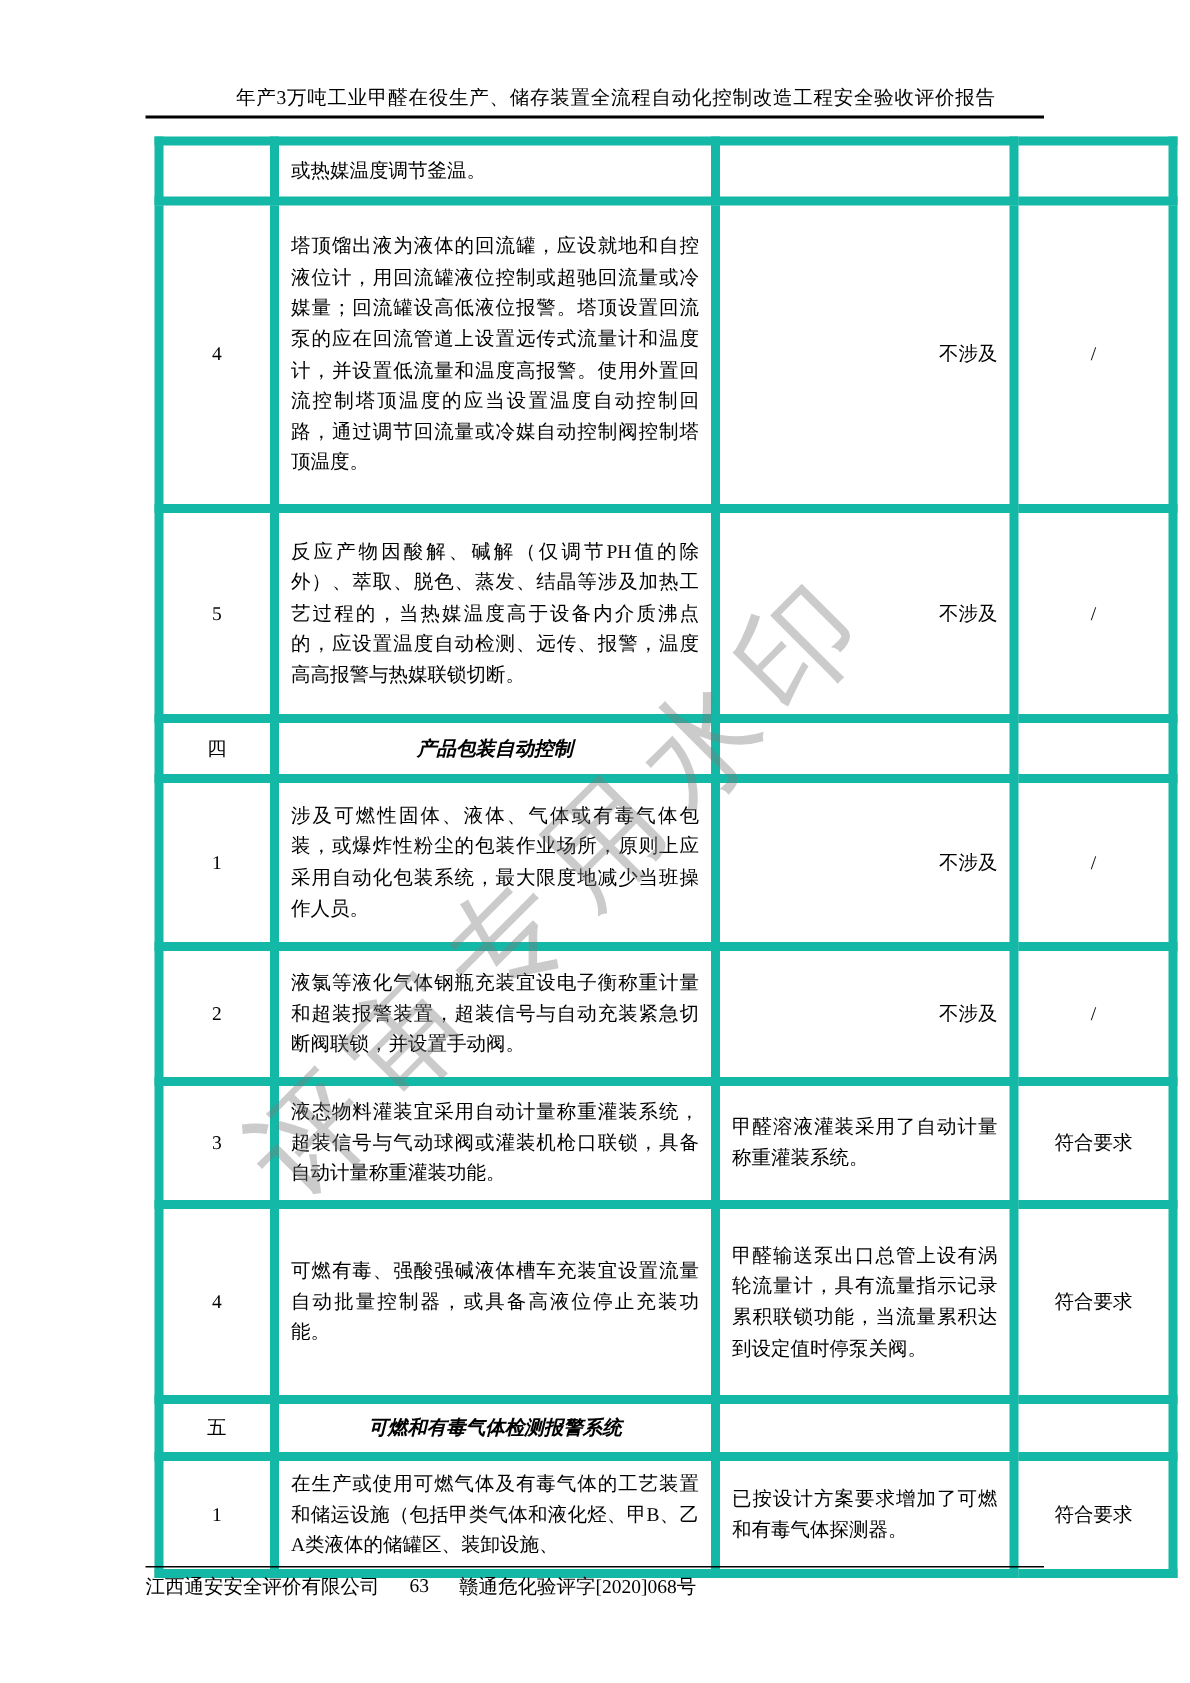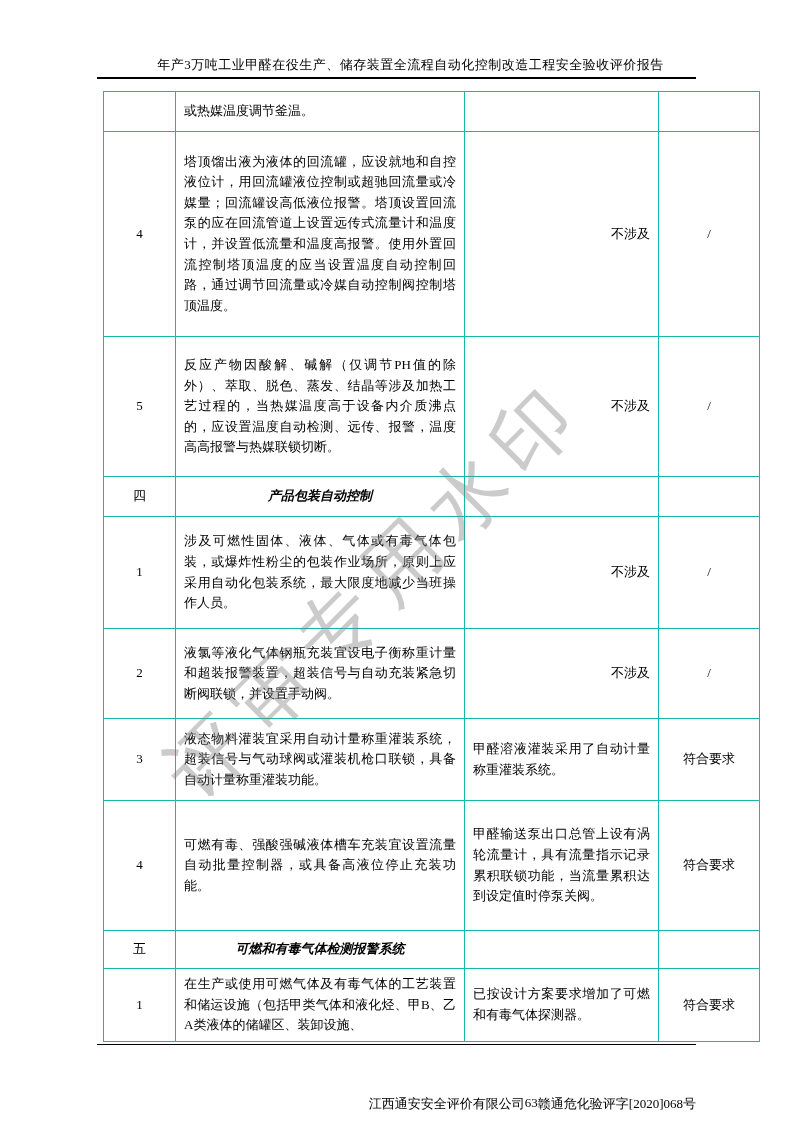--- a/index.html
+++ b/index.html
@@ -33,21 +33,21 @@
 
   table.eval-table {
     position: absolute;
     top: 91px;
     left: 103px;
     width: 588px;
     border-collapse: collapse;
     table-layout: fixed;
   }
   .eval-table td {
-    border: 1px solid #14b8a6;
+    border: 6px solid #14b8a6;
     font-size: 13px;
     line-height: 1.58;
     padding: 5px 8px;
     vertical-align: middle;
     word-break: break-all;
   }
   .col-num    { width: 55px;  text-align: center; }
   .col-desc   { width: 272px; text-align: justify; }
   .col-eval   { width: 177px; text-align: right; }
   .col-result { width: 84px;  text-align: center; }
@@ -81,27 +81,28 @@
 
   .footer-rule {
     position: absolute;
     top: 1044px;
     left: 97px;
     width: 599px;
     border-top: 1px solid #000;
   }
   .page-footer {
     position: absolute;
-    top: 1095px;
+    top: 1049px;
     left: 97px;
     width: 599px;
     display: flex;
-    justify-content: flex-end;
+    justify-content: flex-start;
     align-items: flex-start;
     font-size: 13px;
+    gap: 20px;
   }
   .page-footer .footer-center { text-align: center; }
 </style>
 </head>
 <body>
 
 <div class="page-header">年产3万吨工业甲醛在役生产、储存装置全流程自动化控制改造工程安全验收评价报告</div>
 <div class="header-rule"></div>
 
 <div class="watermark">评审专用水印</div>

